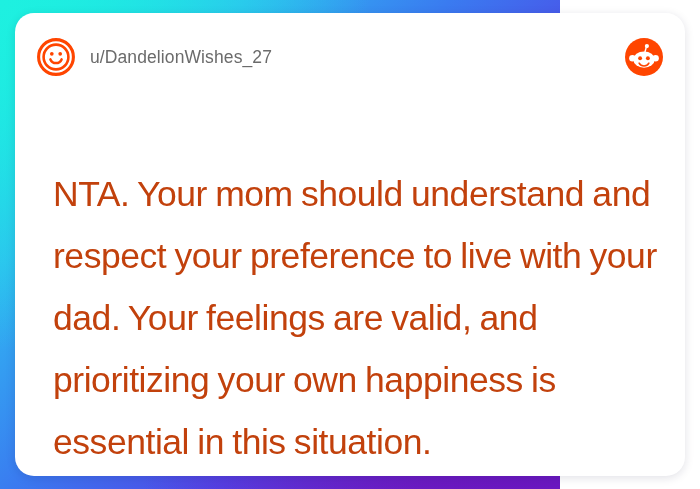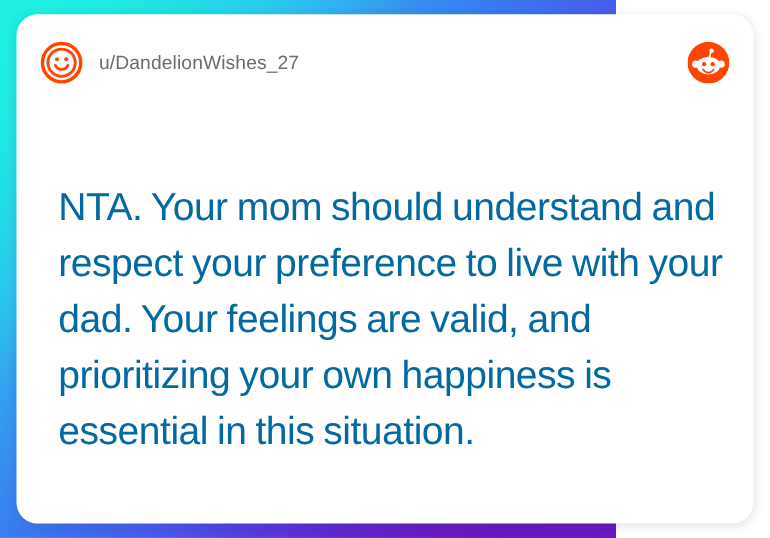--- a/index.html
+++ b/index.html
@@ -76,22 +76,22 @@
     display: block;
   }
 
   
   #post-body {
     position: absolute;
     left: 38px;
     top: 150px;
     right: 24px;
     font-size: 35.5px;
-    line-height: 51px;
-    color: #0369a1;
+    line-height: 62px;
+    color: #c2410c;
     font-weight: 400;
     letter-spacing: -0.45px;
     word-spacing: -1.2px;
     white-space: pre-wrap;
   }
 </style>
 </head>
 <body>
 
 <div id="stage">

